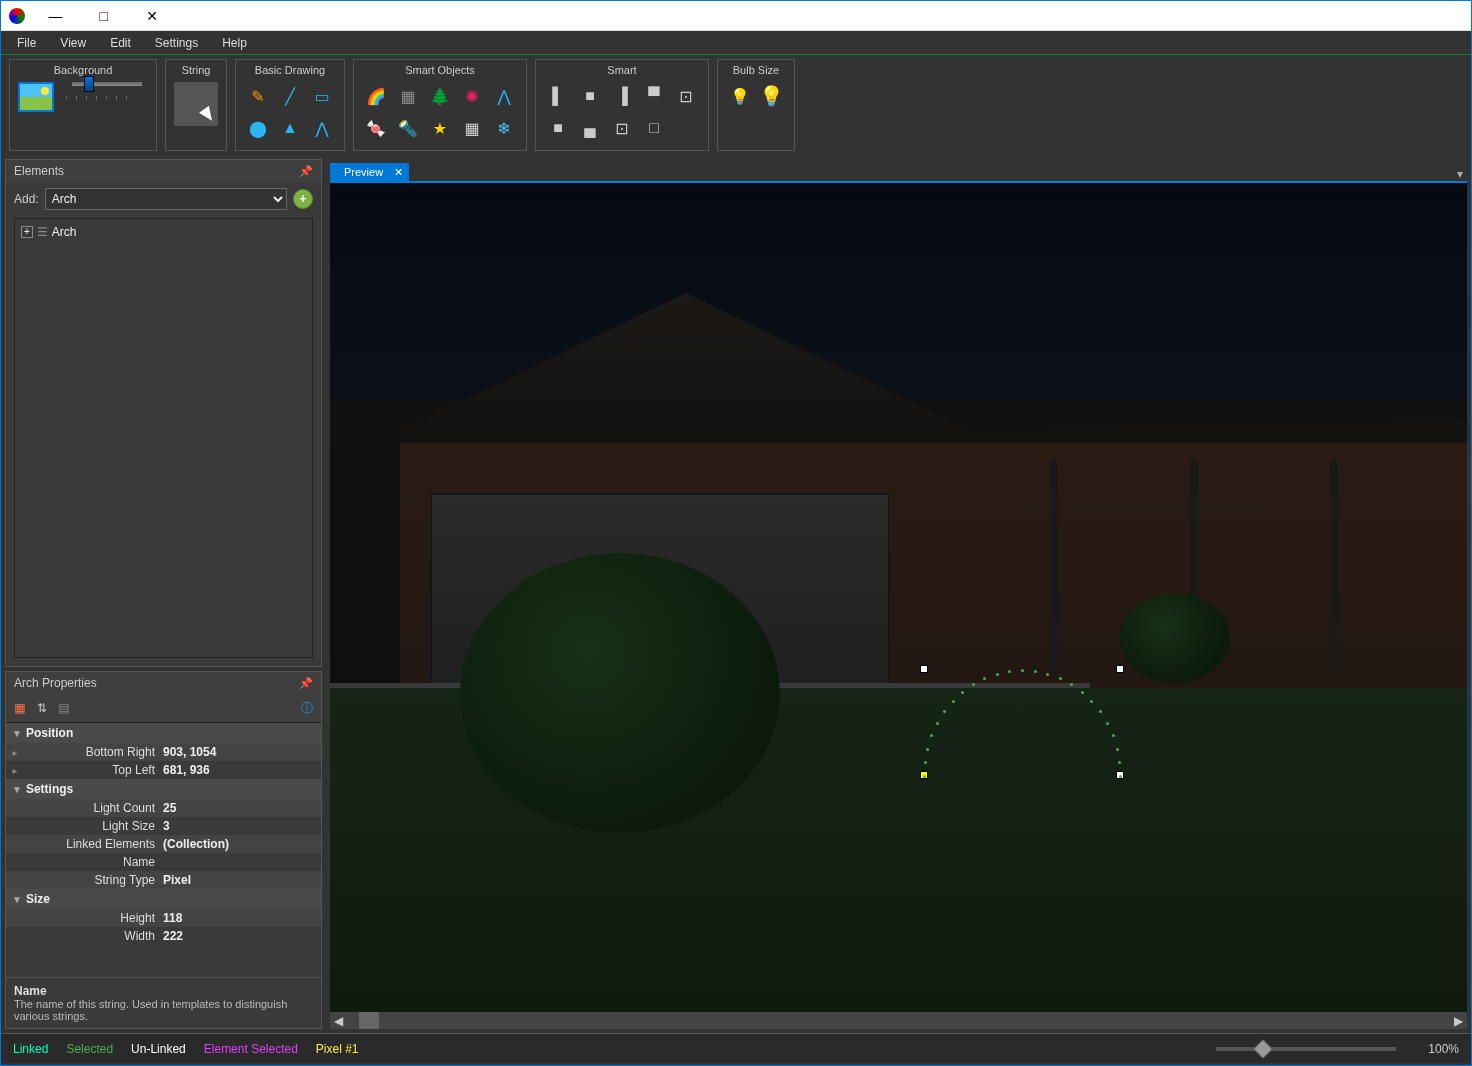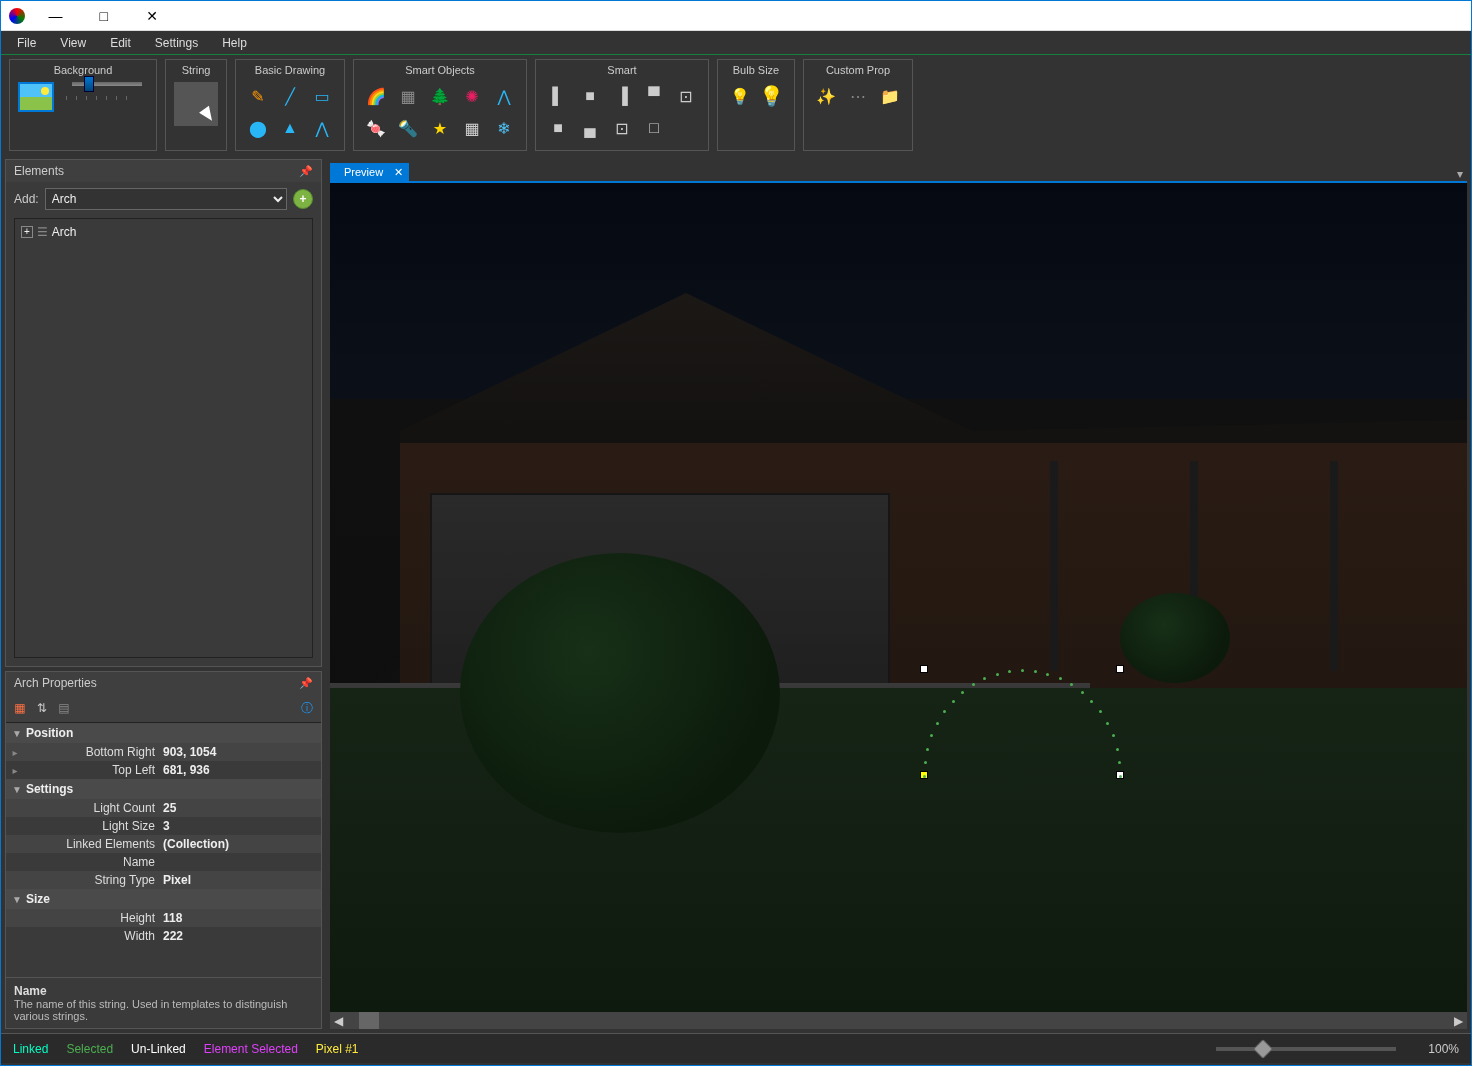--- a/index.html
+++ b/index.html
@@ -517,28 +517,20 @@
   </div>
 
   <div class="ribbon-group">
     <div class="ribbon-group-title">Bulb Size</div>
     <div class="ribbon-group-body">
       <div class="ribbon-btn">💡</div>
       <div class="ribbon-btn" style="font-size:20px;">💡</div>
     </div>
   </div>
 
-  <div class="ribbon-group">
-    <div class="ribbon-group-title">Custom Prop</div>
-    <div class="ribbon-group-body">
-      <div class="ribbon-btn" style="color:#ba68c8;">✨</div>
-      <div class="ribbon-btn" style="color:#888;">⋯</div>
-      <div class="ribbon-btn" style="color:#ffb300;">📁</div>
-    </div>
-  </div>
 
 </div>
 
 <div class="main">
   <div class="left-panel">
 
     <div class="panel elements-panel">
       <div class="panel-header">
         <span>Elements</span>
         <span class="pin">📌</span>

